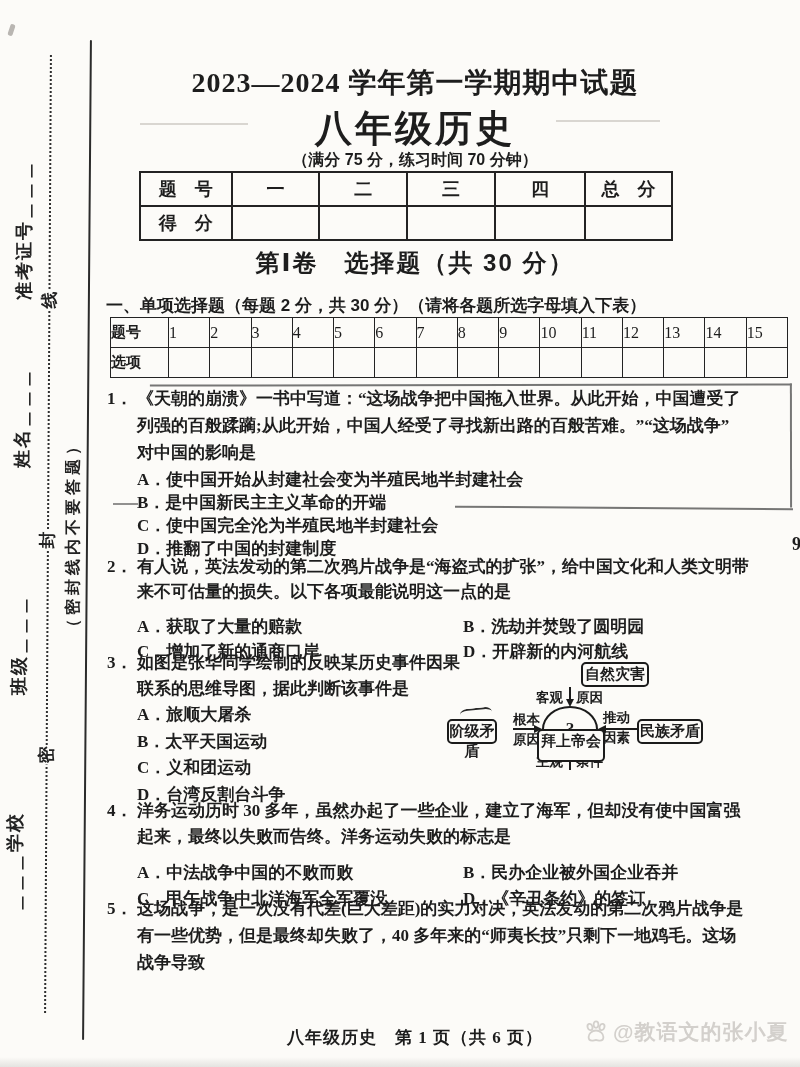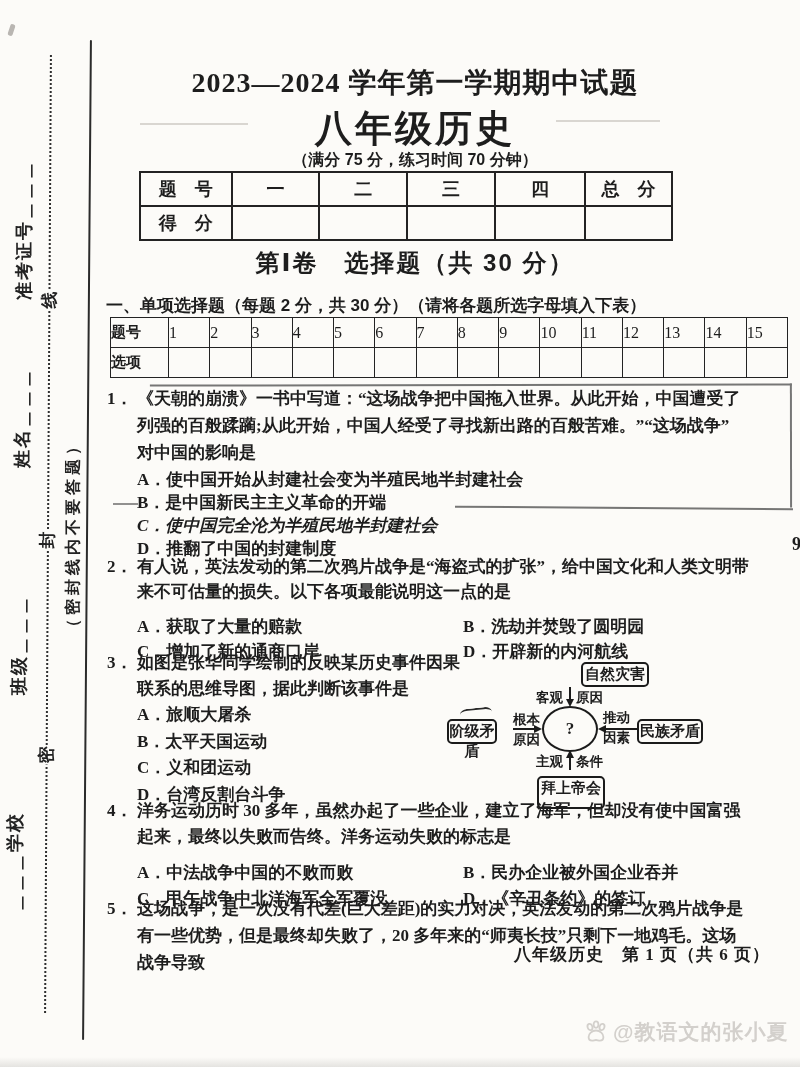--- a/index.html
+++ b/index.html
@@ -187,21 +187,21 @@
   <div class="q1-frame-bottom"></div>
   <div class="q1-frame-dash"></div>
 
   <div class="q" style="top:385px;">
     <div class="qline"><span class="qnum">1．</span><span>《天朝的崩溃》一书中写道：“这场战争把中国拖入世界。从此开始，中国遭受了</span></div>
     <div class="qline indent">列强的百般蹂躏;从此开始，中国人经受了寻找新出路的百般苦难。”“这场战争”</div>
     <div class="qline indent">对中国的影响是</div>
     <div style="height:2px"></div>
     <div class="opt indent" style="line-height:23px;">A．使中国开始从封建社会变为半殖民地半封建社会</div>
     <div class="opt indent" style="line-height:23px;">B．是中国新民主主义革命的开端</div>
-    <div class="opt indent" style="line-height:23px;font-style:italic;">C．使中国完全沦为半殖民地半封建社会</div>
+    <div class="opt indent" style="line-height:23px;">C．使中国完全沦为半殖民地半封建社会</div>
     <div class="opt indent" style="line-height:23px;">D．推翻了中国的封建制度</div>
   </div>
 
   <div class="q" style="top:554px;">
     <div class="qline" style="line-height:25px;"><span class="qnum">2．</span><span>有人说，英法发动的第二次鸦片战争是“海盗式的扩张”，给中国文化和人类文明带</span></div>
     <div class="qline indent" style="line-height:25px;">来不可估量的损失。以下各项最能说明这一点的是</div>
     <div style="height:10px"></div>
     <div class="optgrid" style="line-height:25px;">
       <div class="opt">A．获取了大量的赔款</div>
       <div class="opt">B．洗劫并焚毁了圆明园</div>
@@ -239,42 +239,42 @@
     <div class="dg-lab" style="left:603px; top:729px;">因素</div>
     <div class="ar-line-h" style="left:605px; top:728px; width:32px;"></div>
     <div class="ar-head ar-left" style="left:598px; top:724.5px;"></div>
 
     <div class="dg-ellipse">?</div>
 
     <div class="dg-lab" style="left:536px; top:753px;">主观</div>
     <div class="dg-lab" style="left:576px; top:753px;">条件</div>
     <div class="ar-line-v" style="left:569px; top:756px; height:14px;"></div>
     <div class="ar-head ar-up" style="left:565.5px; top:750px;"></div>
-    <div class="dg-box" style="left:537px; top:776px; width:68px; height:33px;">拜上帝会</div>
+    <div class="dg-box" style="left:537px; top:729px; width:68px; height:33px;">拜上帝会</div>
   </div>
 
   <div class="q" style="top:798px;">
     <div class="qline" style="line-height:26px;"><span class="qnum">4．</span><span>洋务运动历时 30 多年，虽然办起了一些企业，建立了海军，但却没有使中国富强</span></div>
     <div class="qline indent" style="line-height:26px;">起来，最终以失败而告终。洋务运动失败的标志是</div>
     <div style="height:10px"></div>
     <div class="optgrid" style="line-height:26px;font-family:Liberation Serif, serif;">
       <div class="opt">A．中法战争中国的不败而败</div>
       <div class="opt">B．民办企业被外国企业吞并</div>
       <div class="opt">C．甲午战争中北洋海军全军覆没</div>
       <div class="opt">D．《辛丑条约》的签订</div>
     </div>
   </div>
 
   <div class="q" style="top:895px;">
     <div class="qline"><span class="qnum">5．</span><span>这场战争，是一次没有代差(巨大差距)的实力对决，英法发动的第二次鸦片战争是</span></div>
-    <div class="qline indent">有一些优势，但是最终却失败了，20 多年来的“师夷长技”只剩下一地鸡毛。这场</div>
+    <div class="qline indent">有一些优势，但是最终却失败了，40 多年来的“师夷长技”只剩下一地鸡毛。这场</div>
     <div class="qline indent">战争导致</div>
   </div>
 
-  <div class="center-band footer" style="top:943px;text-align:right;">八年级历史　第 1 页（共 6 页）</div>
+  <div class="center-band footer" style="top:1026px;">八年级历史　第 1 页（共 6 页）</div>
 
   <div class="edge-mark">9</div>
 
   <div class="watermark">
     <svg width="26" height="26" viewBox="0 0 26 26">
       <g fill="none" stroke="#d3d0cc" stroke-width="1.8">
         <ellipse cx="7" cy="8" rx="2.4" ry="3.2" transform="rotate(-18 7 8)"></ellipse>
         <ellipse cx="13" cy="5.6" rx="2.4" ry="3.2"></ellipse>
         <ellipse cx="19" cy="8" rx="2.4" ry="3.2" transform="rotate(18 19 8)"></ellipse>
         <path d="M13 11.5c-4.3 0-7.4 3.4-7.4 6.6 0 2.2 1.6 3.6 3.5 3.6 1.5 0 2.6-.7 3.9-.7s2.4.7 3.9.7c1.9 0 3.5-1.4 3.5-3.6 0-3.2-3.1-6.6-7.4-6.6z"></path>

